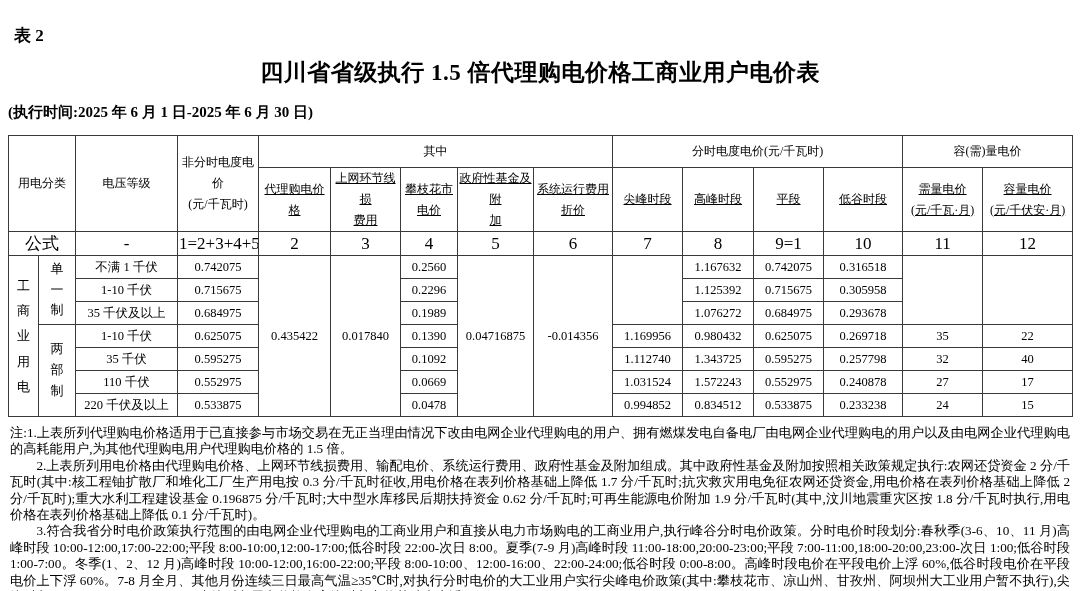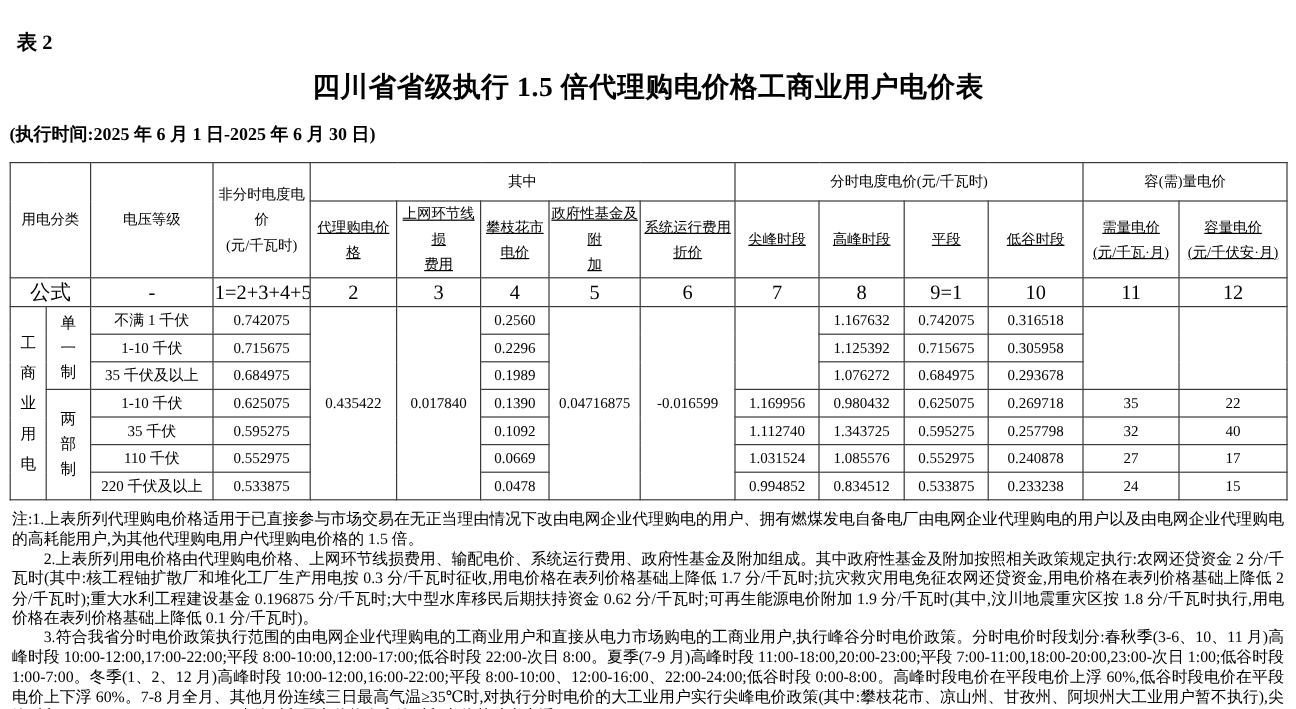--- a/index.html
+++ b/index.html
@@ -130,21 +130,21 @@
 电</td>
         <td class="vert" rowspan="3">单
 一
 制</td>
         <td>不满 1 千伏</td>
         <td>0.742075</td>
         <td rowspan="7">0.435422</td>
         <td rowspan="7">0.017840</td>
         <td>0.2560</td>
         <td rowspan="7">0.04716875</td>
-        <td rowspan="7">-0.016599</td>
+        <td rowspan="7">-0.014356</td>
         <td rowspan="3"></td>
         <td>1.167632</td>
         <td>0.742075</td>
         <td>0.316518</td>
         <td rowspan="3"></td>
         <td rowspan="3"></td>
       </tr>
       <tr class="brow">
         <td>1-10 千伏</td>
         <td>0.715675</td>
@@ -185,21 +185,21 @@
         <td>0.595275</td>
         <td>0.257798</td>
         <td>32</td>
         <td>40</td>
       </tr>
       <tr class="brow">
         <td>110 千伏</td>
         <td>0.552975</td>
         <td>0.0669</td>
         <td>1.031524</td>
-        <td>1.085576</td>
+        <td>1.572243</td>
         <td>0.552975</td>
         <td>0.240878</td>
         <td>27</td>
         <td>17</td>
       </tr>
       <tr class="brow">
         <td>220 千伏及以上</td>
         <td>0.533875</td>
         <td>0.0478</td>
         <td>0.994852</td>

